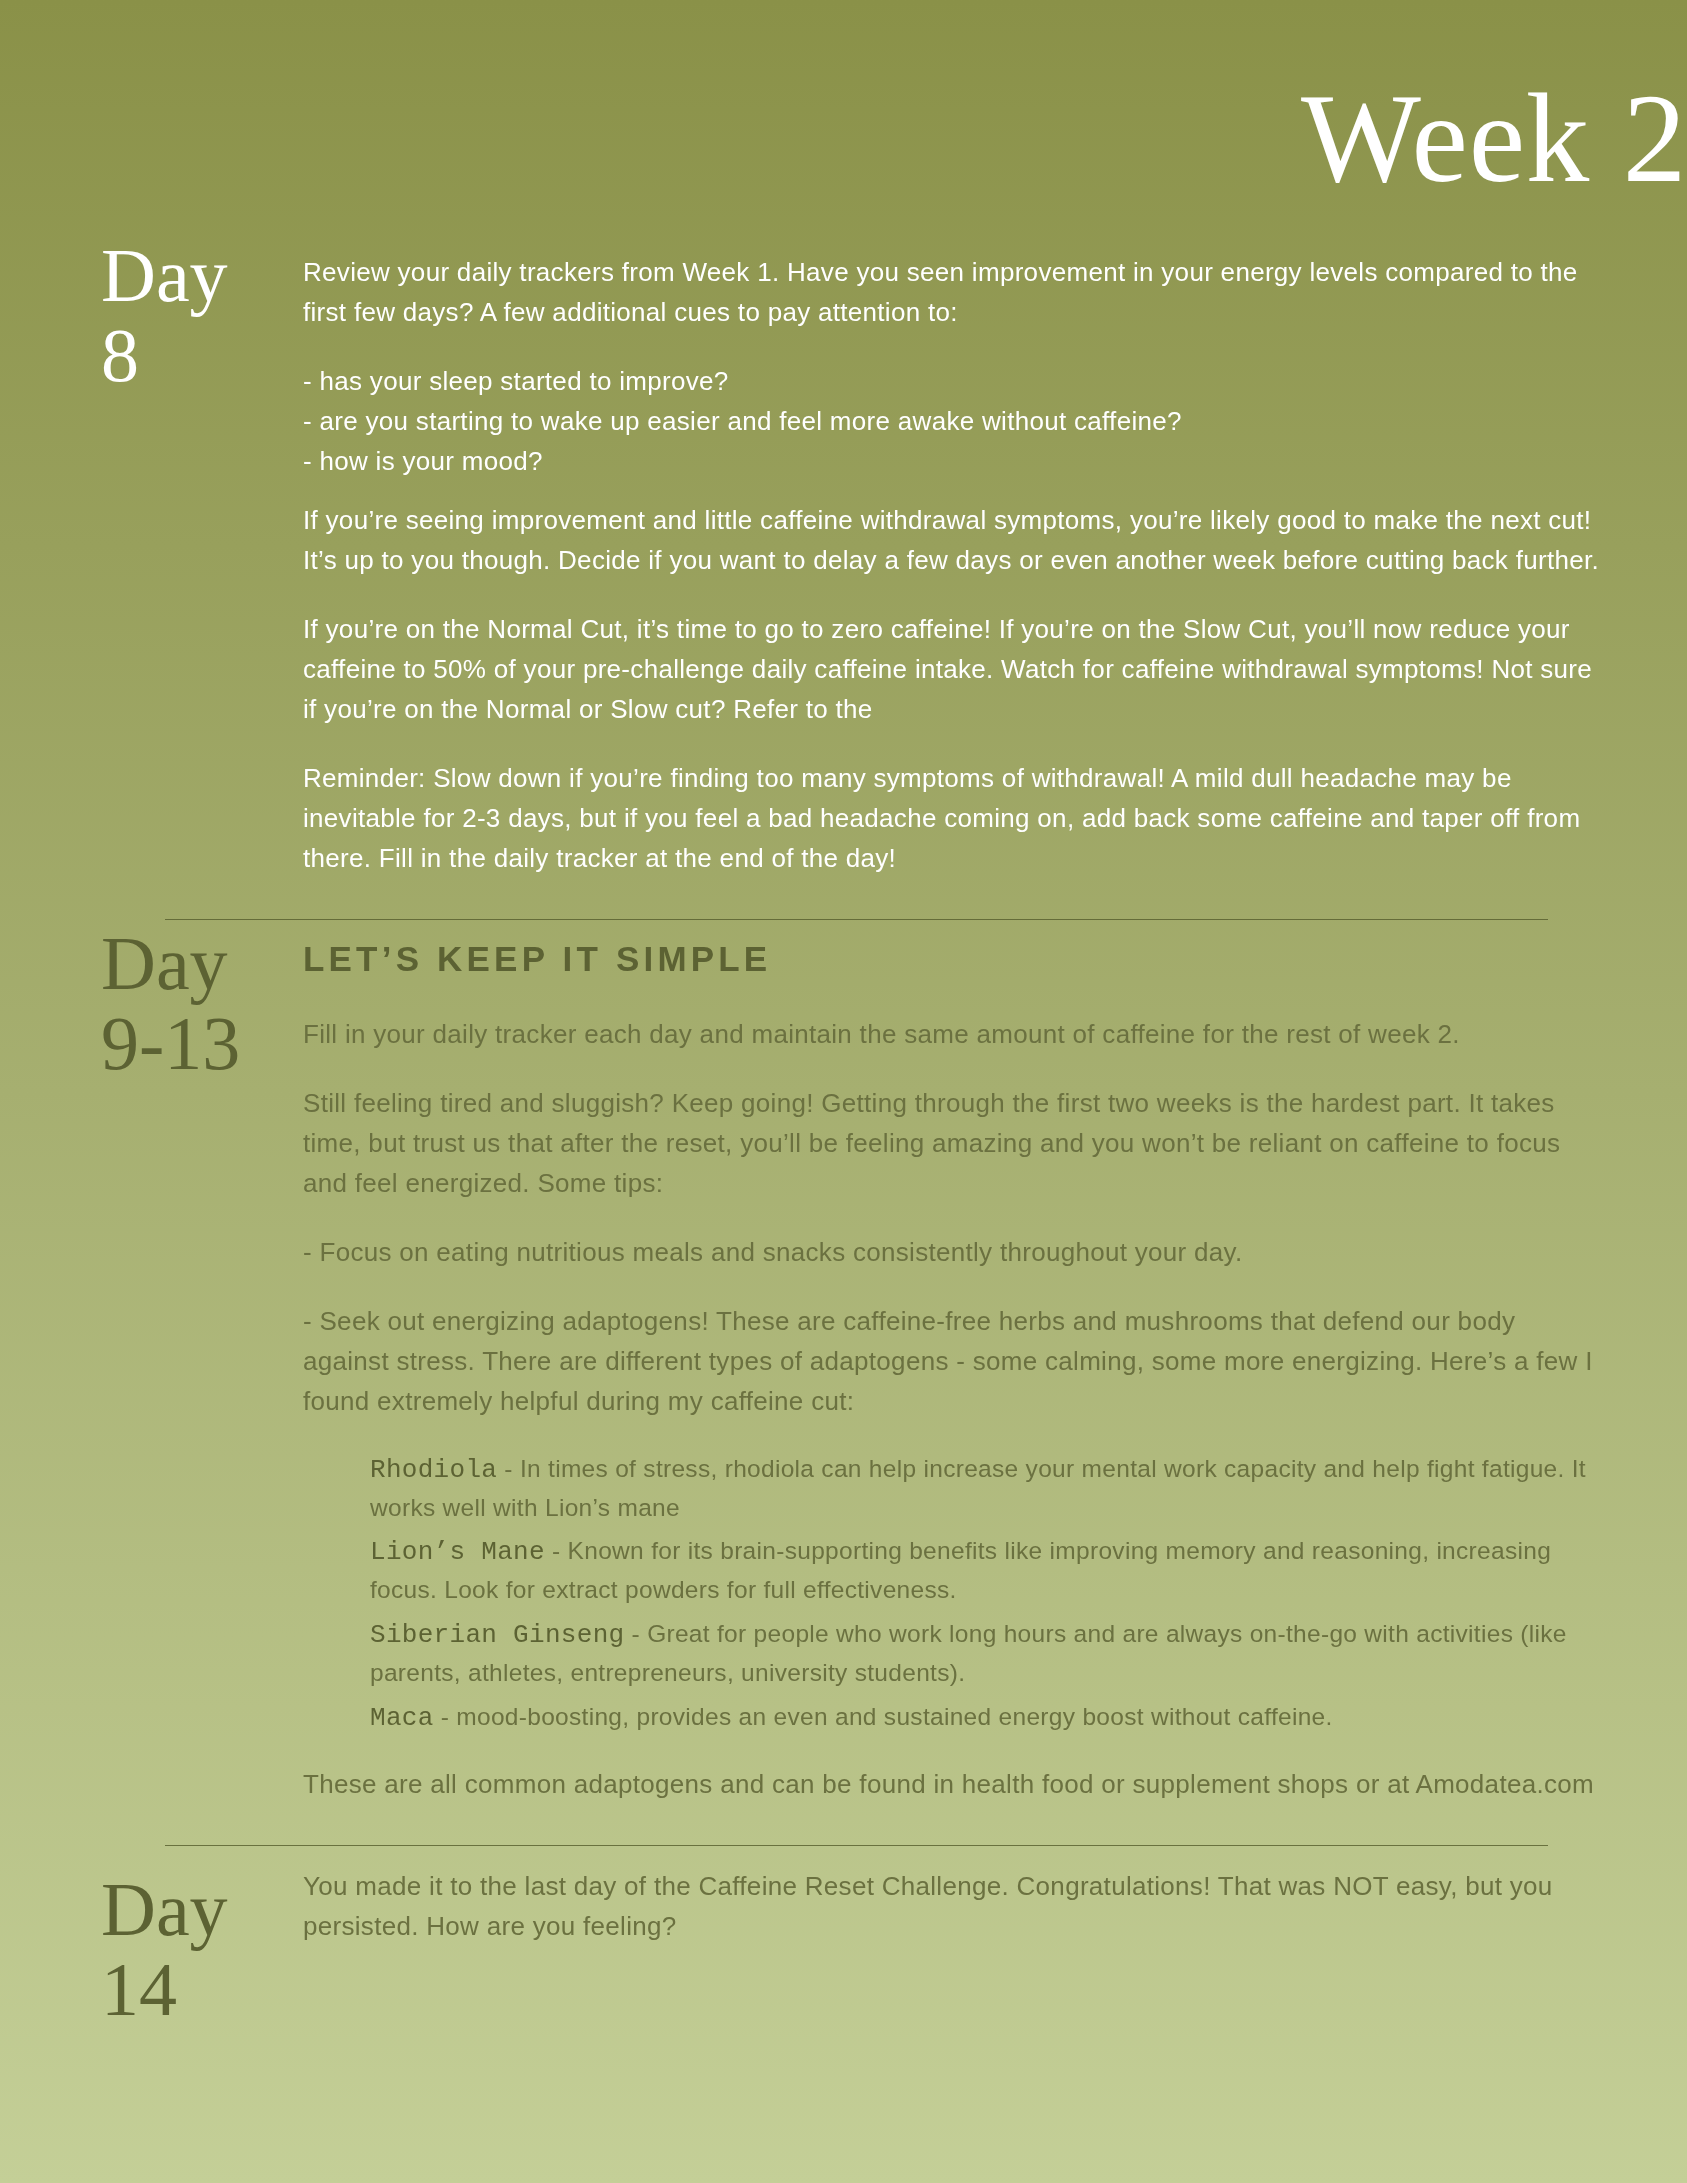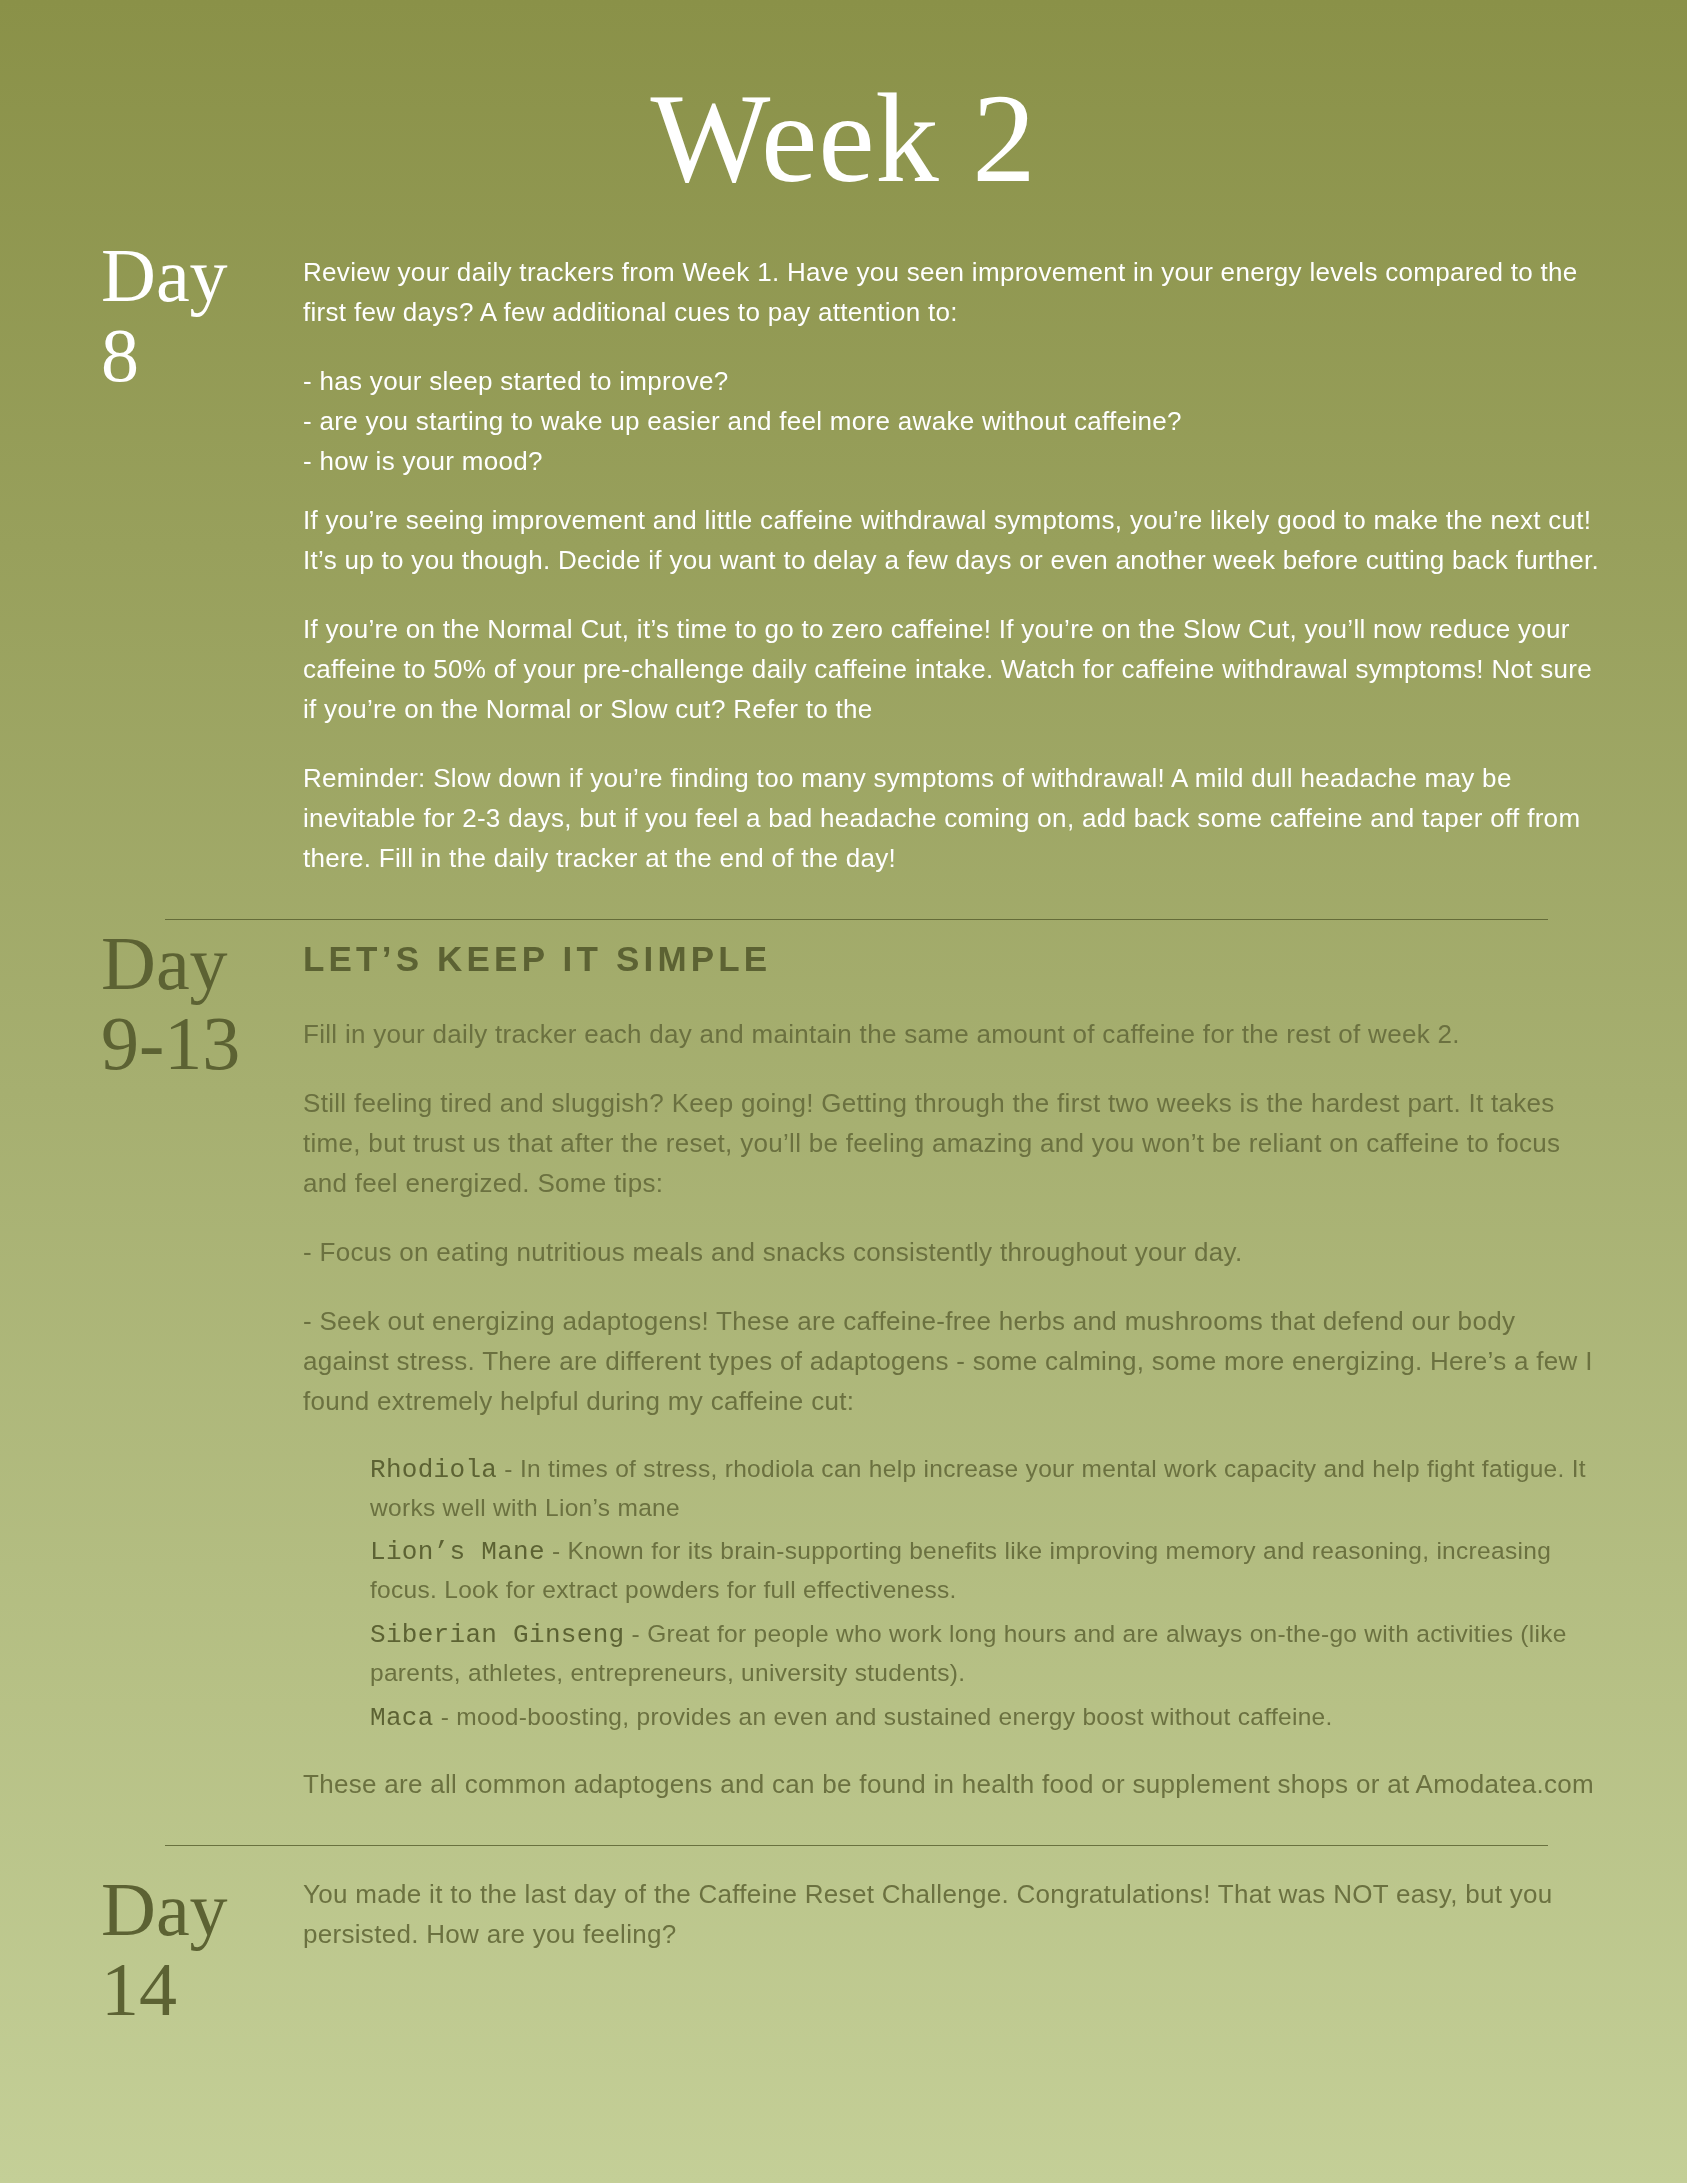--- a/index.html
+++ b/index.html
@@ -6,21 +6,21 @@
   .page{
     position:relative;
     width:1687px;height:2183px;
     margin:0 auto;
     overflow:hidden;
     background:linear-gradient(180deg,#8a9148 0%,#a6af70 50%,#c4cf97 100%);
     font-family:"Liberation Sans",sans-serif;
   }
   .page-title{
     padding-top:71px;
-    text-align:center;
+    text-align:right;
     font-family:"Liberation Serif",serif;
     font-weight:400;
     font-size:127px;
     line-height:135px;
     letter-spacing:0.8px;
     color:#ffffff;
   }
   .section{
     display:grid;
     grid-template-columns:202px 1fr;
@@ -46,21 +46,21 @@
     margin:0 0 37px 0;
   }
   .body p{
     font-size:26px;
     line-height:40px;
     letter-spacing:0.3px;
     margin:0 0 29px 0;
   }
   .body p.cue{margin-bottom:0;}
   .body p.cue-last{margin-bottom:19px;}
-  .section-3 .body p{margin-top:8px;}
+  .section-3 .body p{margin-top:0;}
   .adapto{margin:6.7px 0 27px 67px;}
   .adapto .item{
     font-size:24.5px;
     line-height:37px;
     letter-spacing:0.3px;
     color:#6b7140;
     margin:0 0 6.7px 0;
   }
   .adapto .nm{
     font-family:Liberation Mono, monospace;

